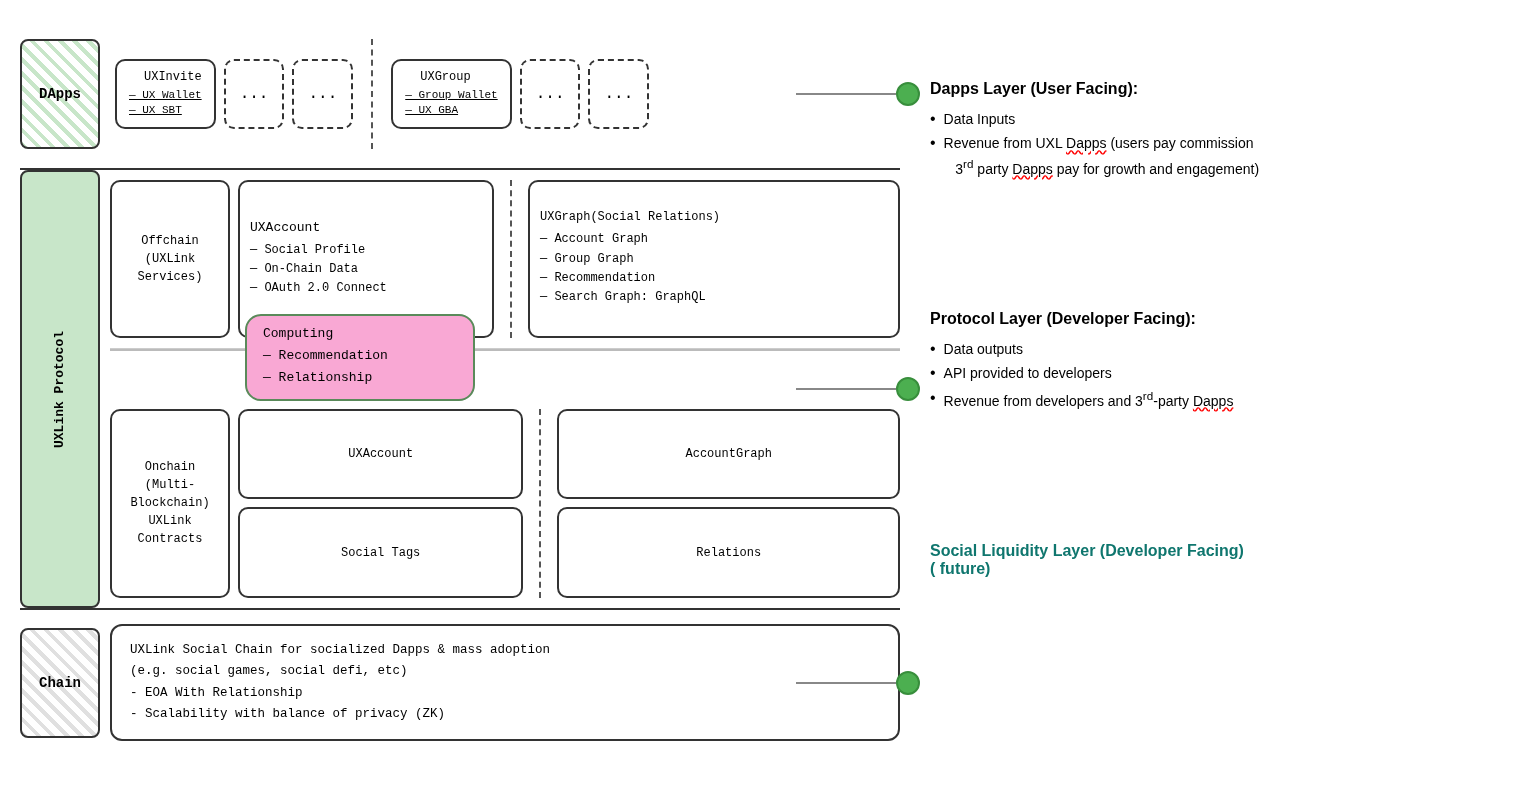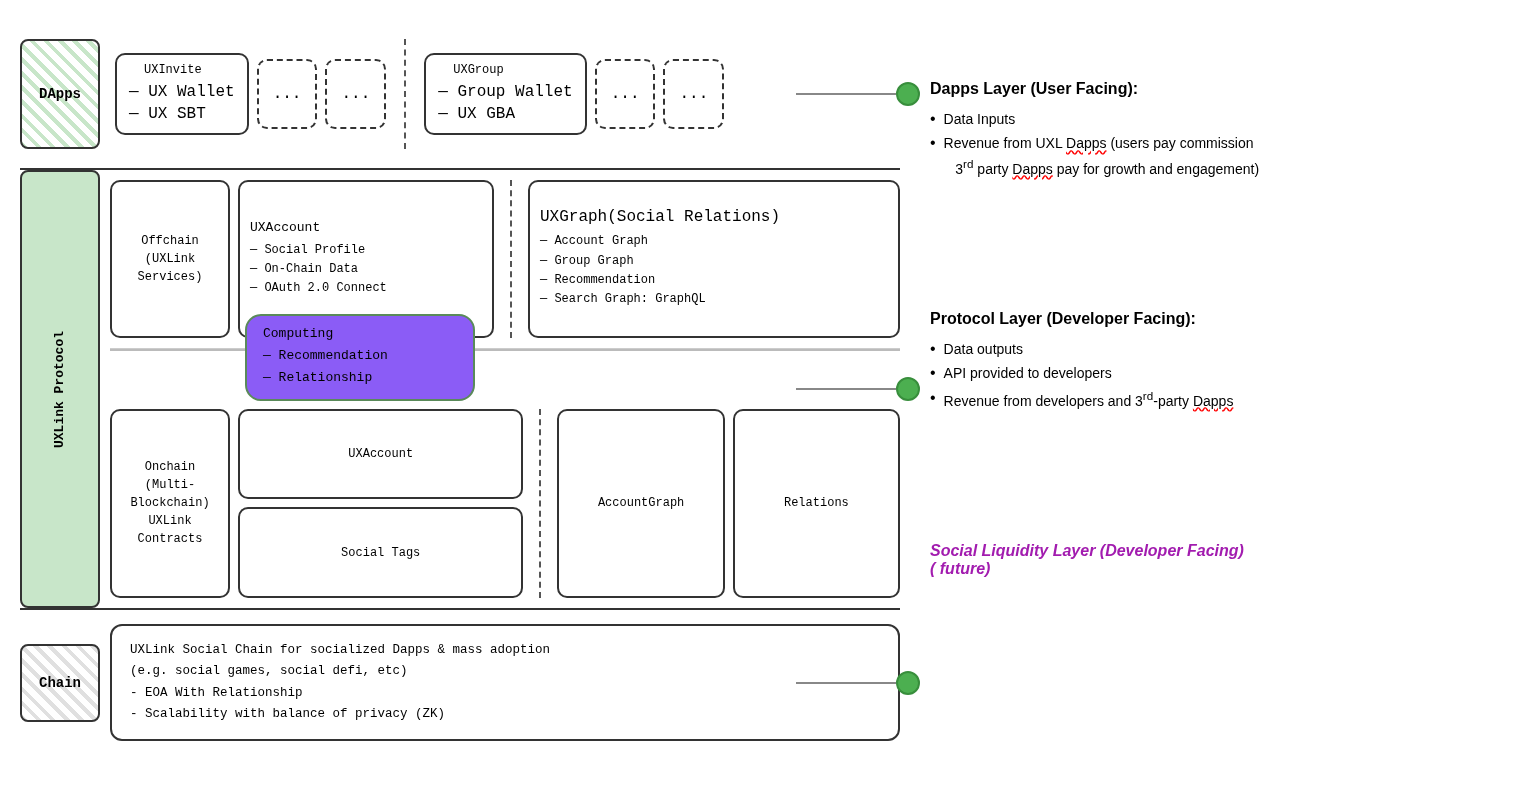--- a/index.html
+++ b/index.html
@@ -91,22 +91,23 @@
       border-style: solid;
     }
 
     .dapp-item-box .title {
       font-size: 12px;
       margin-bottom: 4px;
       margin-left: 15px;
     }
 
     .dapp-item-box .sub {
-      font-size: 16px;
+      font-size: 11px;
       line-height: 1.4;
+      text-decoration: underline;
     }
 
     .dots-box {
       border: 2px dashed #333;
       border-radius: 10px;
       padding: 8px 14px;
       font-size: 16px;
       min-height: 70px;
       display: flex;
       align-items: center;
@@ -232,20 +233,21 @@
       font-size: 12px;
       flex: 1;
       display: flex;
       align-items: center;
       justify-content: center;
     }
 
     .bottom-right {
       flex: 1.2;
       display: flex;
+      flex-direction: column;
       gap: 8px;
     }
 
     .bottom-right-box {
       border: 2px solid #333;
       border-radius: 10px;
       padding: 10px;
       font-size: 12px;
       flex: 1;
       display: flex;
@@ -257,21 +259,21 @@
     .chain-layer {
       display: flex;
       align-items: center;
       height: 145px;
       padding: 12px 0;
       position: relative;
     }
 
     .chain-label-box {
       width: 80px;
-      height: 78px;
+      height: 110px;
       border: 2px solid #333;
       border-radius: 8px;
       display: flex;
       align-items: center;
       justify-content: center;
       background: repeating-linear-gradient(
         45deg,
         #e0e0e0,
         #e0e0e0 4px,
         #fff 4px,
@@ -320,22 +322,21 @@
     }
 
     .desc-title {
       font-family: Arial, sans-serif;
       font-size: 16px;
       font-weight: bold;
       margin-bottom: 10px;
     }
 
     .desc-title.gray {
-      color: #a21caf;
-      font-style: italic;
+      color: #0f766e;
     }
 
     .desc-list {
       list-style: none;
       padding: 0;
     }
 
     .desc-list li {
       font-family: Arial, sans-serif;
       font-size: 14px;
@@ -401,29 +402,29 @@
           <div class="uxaccount-box">
             <div style="font-size:13px; margin-bottom:6px;">UXAccount</div>
             <div style="font-size:12px; line-height:1.6;">
               — Social Profile<br>— On-Chain Data<br>— OAuth 2.0 Connect
             </div>
           </div>
 
           <div style="border-left:2px dashed #555; margin:0 8px;"></div>
 
           <div class="uxgraph-box">
-            <div style="font-size:16px; margin-bottom:6px;">UXGraph(Social Relations)</div>
+            <div style="font-size:12px; margin-bottom:6px;">UXGraph(Social Relations)</div>
             <div style="font-size:12px; line-height:1.6;">
               — Account Graph<br>— Group Graph<br>— Recommendation<br>— Search Graph: GraphQL
             </div>
           </div>
         </div>
 
         <div style="position:relative; height:50px;">
-          <div style="position:absolute; top:-35px; left:135px; width:230px; background:#8b5cf6; border:2.5px solid #5a8a5a; border-radius:16px; padding:10px 16px; font-size:13px; z-index:10;">
+          <div style="position:absolute; top:-35px; left:135px; width:230px; background:#f9a8d4; border:2.5px solid #5a8a5a; border-radius:16px; padding:10px 16px; font-size:13px; z-index:10;">
             <div style="margin-bottom:4px;">Computing</div>
             <div style="line-height:1.7;">— Recommendation<br>— Relationship</div>
           </div>
           <div style="border-top:2px solid #bbb; position:absolute; top:0; left:0; right:0;"></div>
         </div>
 
         <div class="protocol-bottom">
           <div class="onchain-box" style="font-size:12px; line-height:1.5; text-align:center;">Onchain<br>(Multi-<br>Blockchain)<br>UXLink<br>Contracts</div>
 
           <div class="bottom-mid">

